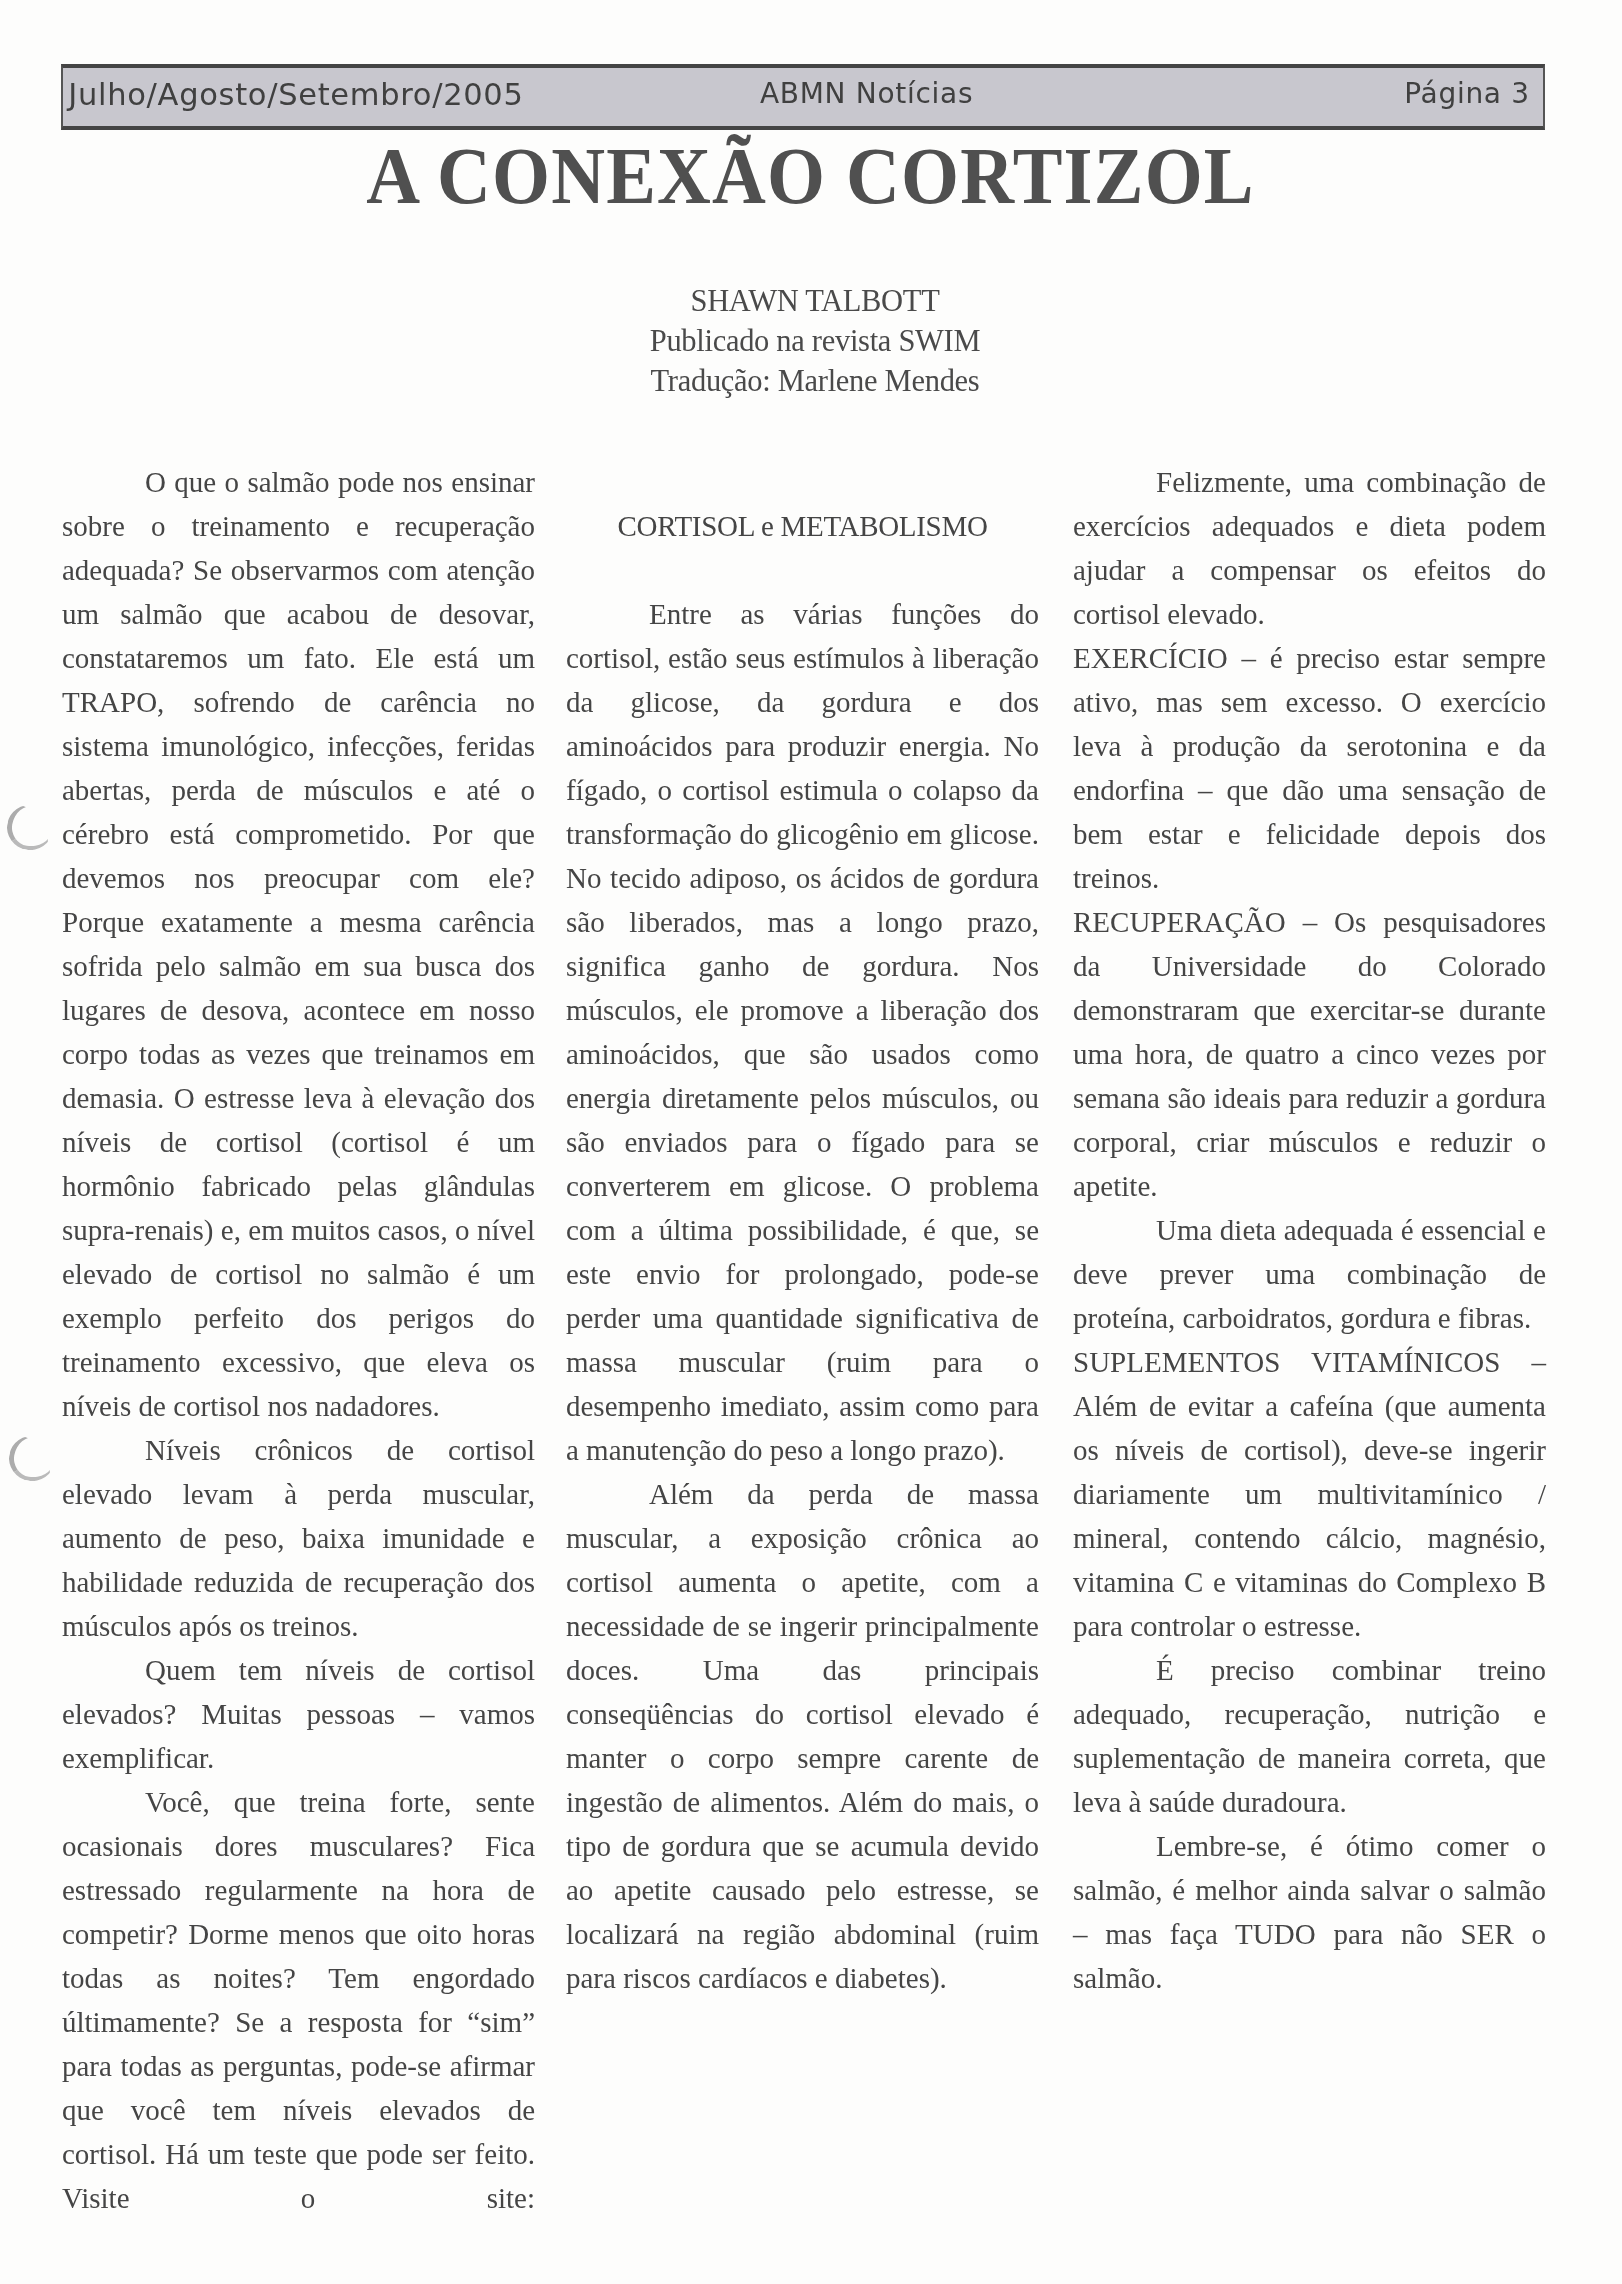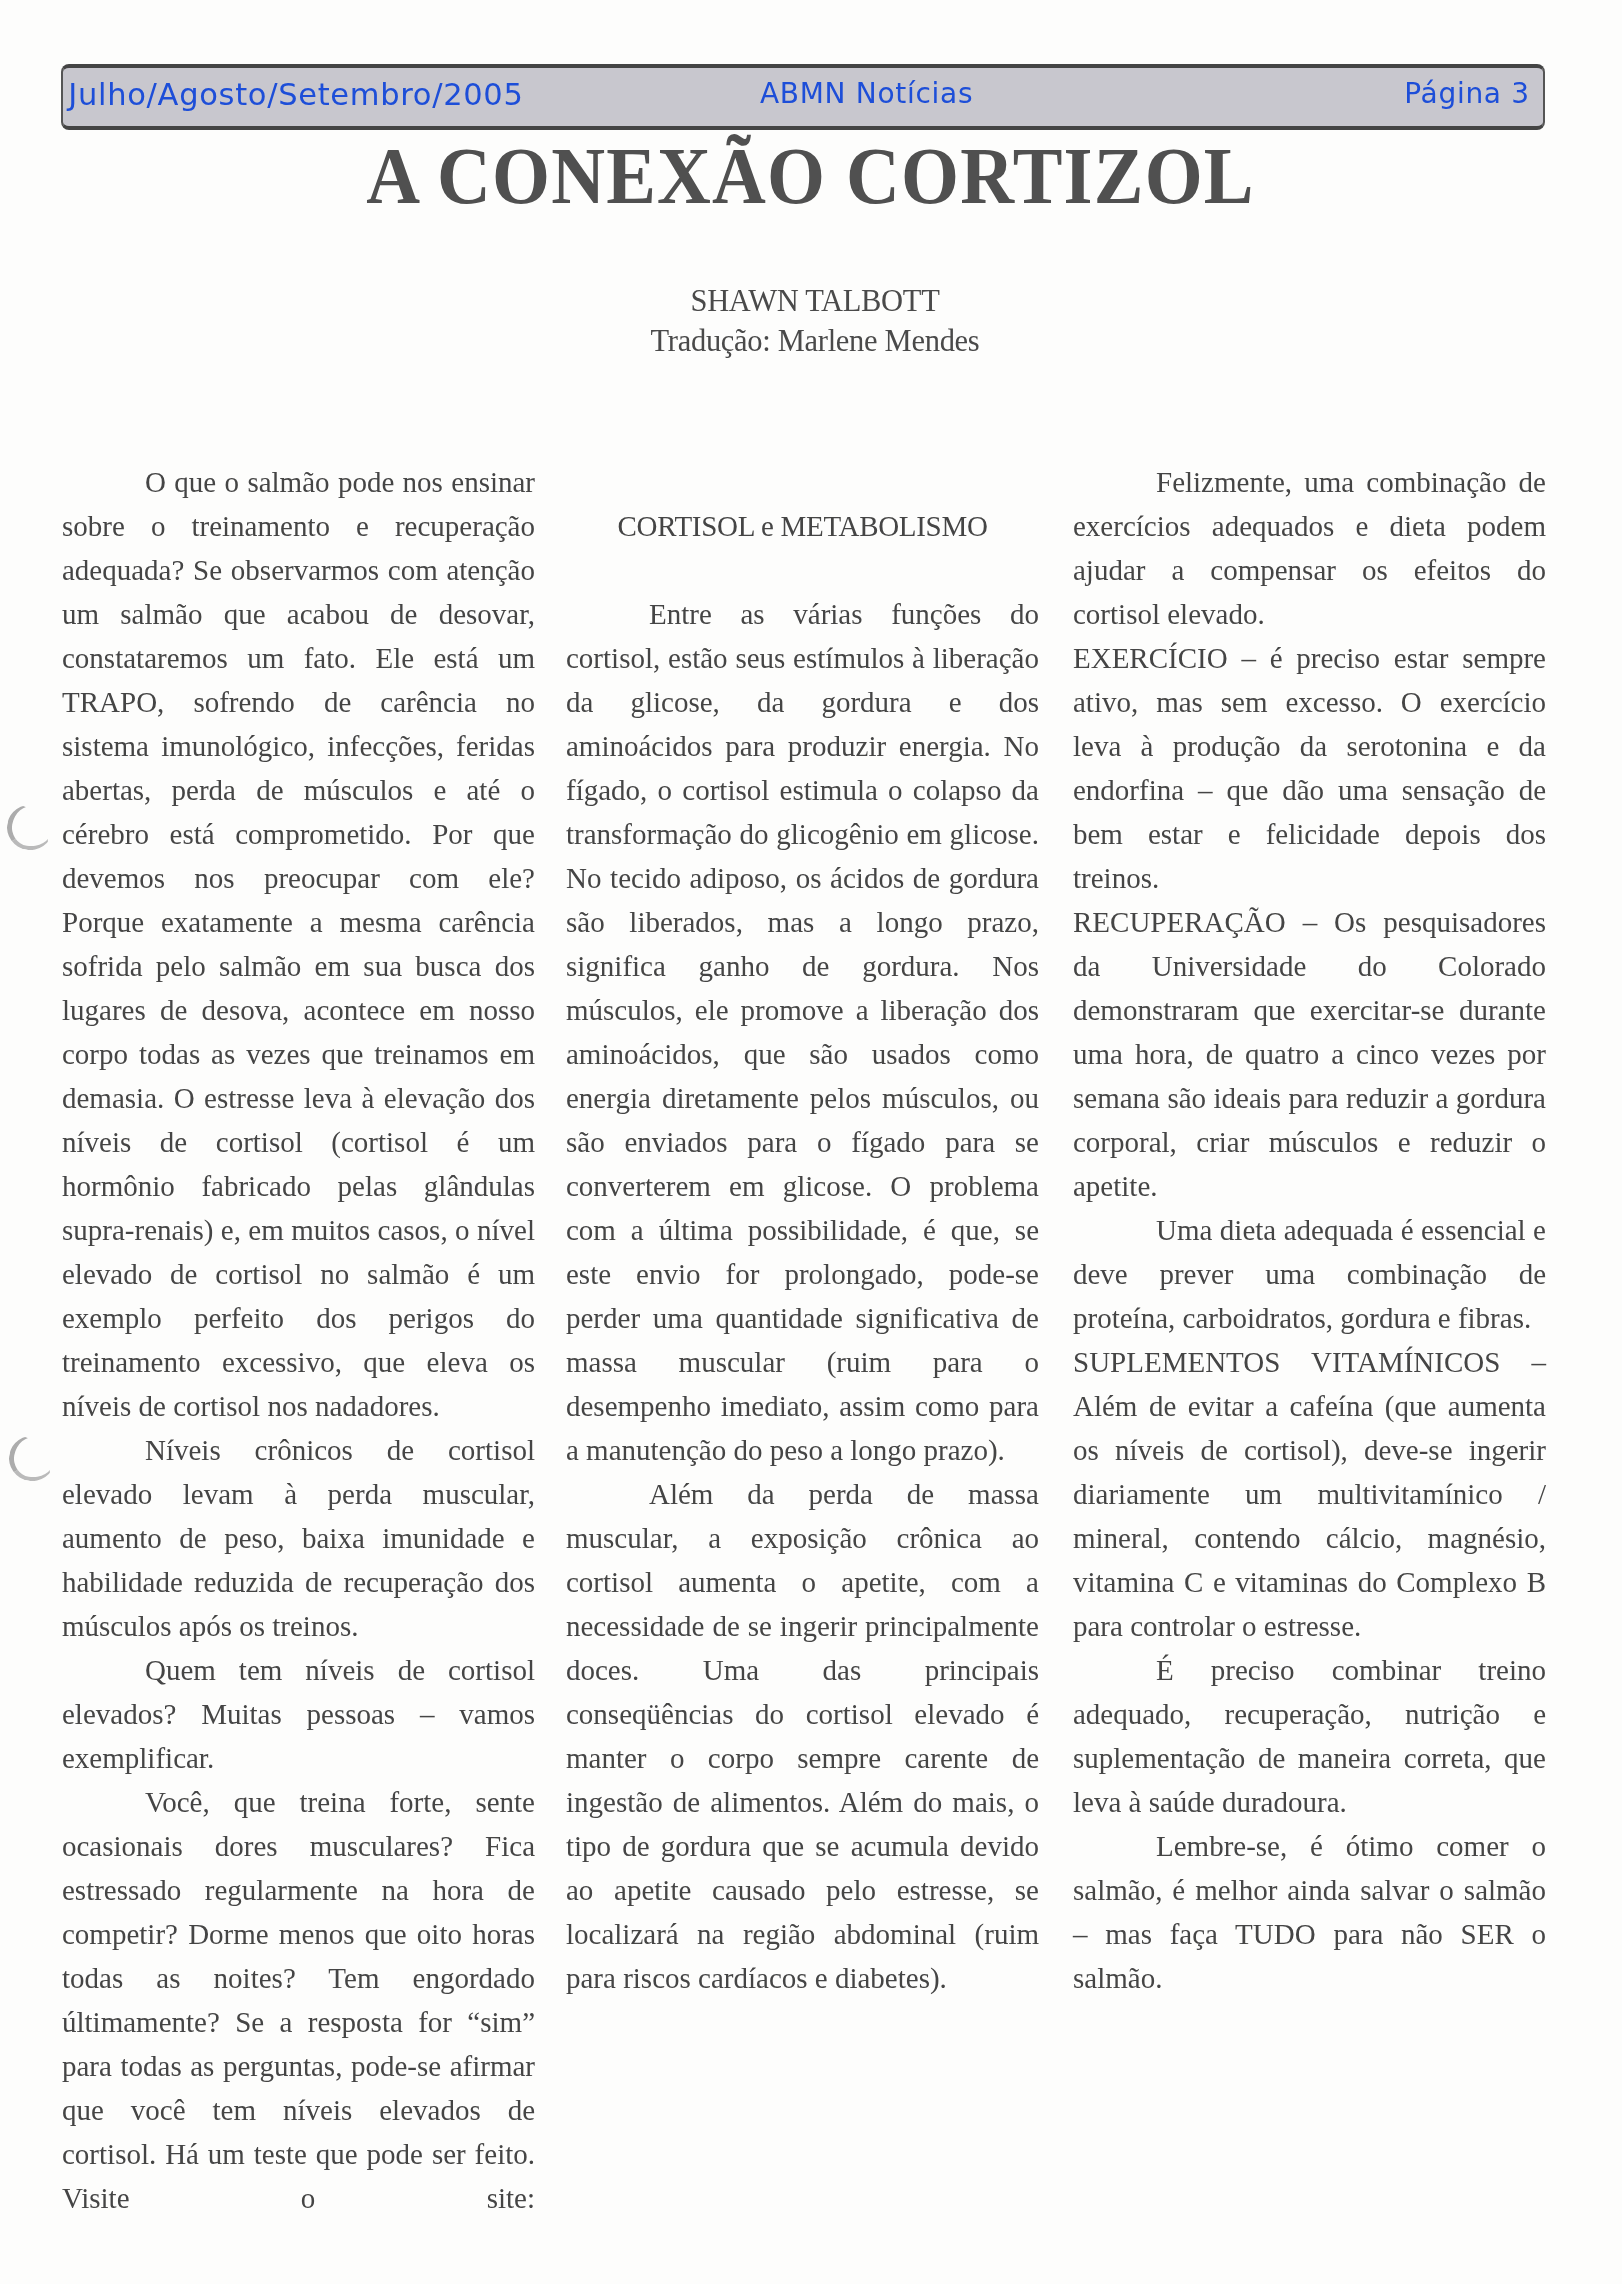--- a/index.html
+++ b/index.html
@@ -15,23 +15,22 @@
   .header-bar {
     position: absolute;
     left: 61px; top: 64px;
     width: 1480px; height: 58px;
     background: #c8c7ce;
     border-top: 4px solid #444;
     border-bottom: 4px solid #444;
     border-left: 2px solid #555;
     border-right: 2px solid #555;
     font-family: "DejaVu Sans", "Liberation Sans", sans-serif;
-    color: #1d4ed8;
+    color: #404040;
     font-size: 30.5px;
-    border-radius: 8px;
   }
   .header-bar span { position: absolute; top: 9.3px; letter-spacing: 0.7px; }
   .hdr-date { left: 5.3px; }
   .hdr-pub { left: 697px; font-size: 28px; top: 12px; }
   .hdr-page { right: 13.2px; font-size: 28px; top: 12px; }
 
   
   .title {
     position: absolute;
     left: 0; width: 1622px;
@@ -100,20 +99,21 @@
 <div class="header-bar">
   <span class="hdr-date">Julho/Agosto/Setembro/2005</span>
   <span class="hdr-pub">ABMN Notícias</span>
   <span class="hdr-page">Página 3</span>
 </div>
 
 <div class="title">A CONEXÃO CORTIZOL</div>
 
 <div class="byline">
   <div>SHAWN TALBOTT</div>
+  <div>Publicado na revista SWIM</div>
   <div>Tradução: Marlene Mendes</div>
 </div>
 
 <div class="punch punch1"></div>
 <div class="punch punch2"></div>
 
 <div class="col col1">
   <p class="indent">O que o salmão pode nos ensinar sobre o treinamento e recuperação adequada? Se observarmos com atenção um salmão que acabou de desovar, constataremos um fato. Ele está um TRAPO, sofrendo de carência no sistema imunológico, infecções, feridas abertas, perda de músculos e até o cérebro está comprometido. Por que devemos nos preocupar com ele? Porque exatamente a mesma carência sofrida pelo salmão em sua busca dos lugares de desova, acontece em nosso corpo todas as vezes que treinamos em demasia. O estresse leva à elevação dos níveis de cortisol (cortisol é um hormônio fabricado pelas glândulas supra-renais) e, em muitos casos, o nível elevado de cortisol no salmão é um exemplo perfeito dos perigos do treinamento excessivo, que eleva os níveis de cortisol nos nadadores.</p>
   <p class="indent">Níveis crônicos de cortisol elevado levam à perda muscular, aumento de peso, baixa imunidade e habilidade reduzida de recuperação dos músculos após os treinos.</p>
   <p class="indent">Quem tem níveis de cortisol elevados? Muitas pessoas – vamos exemplificar.</p>

